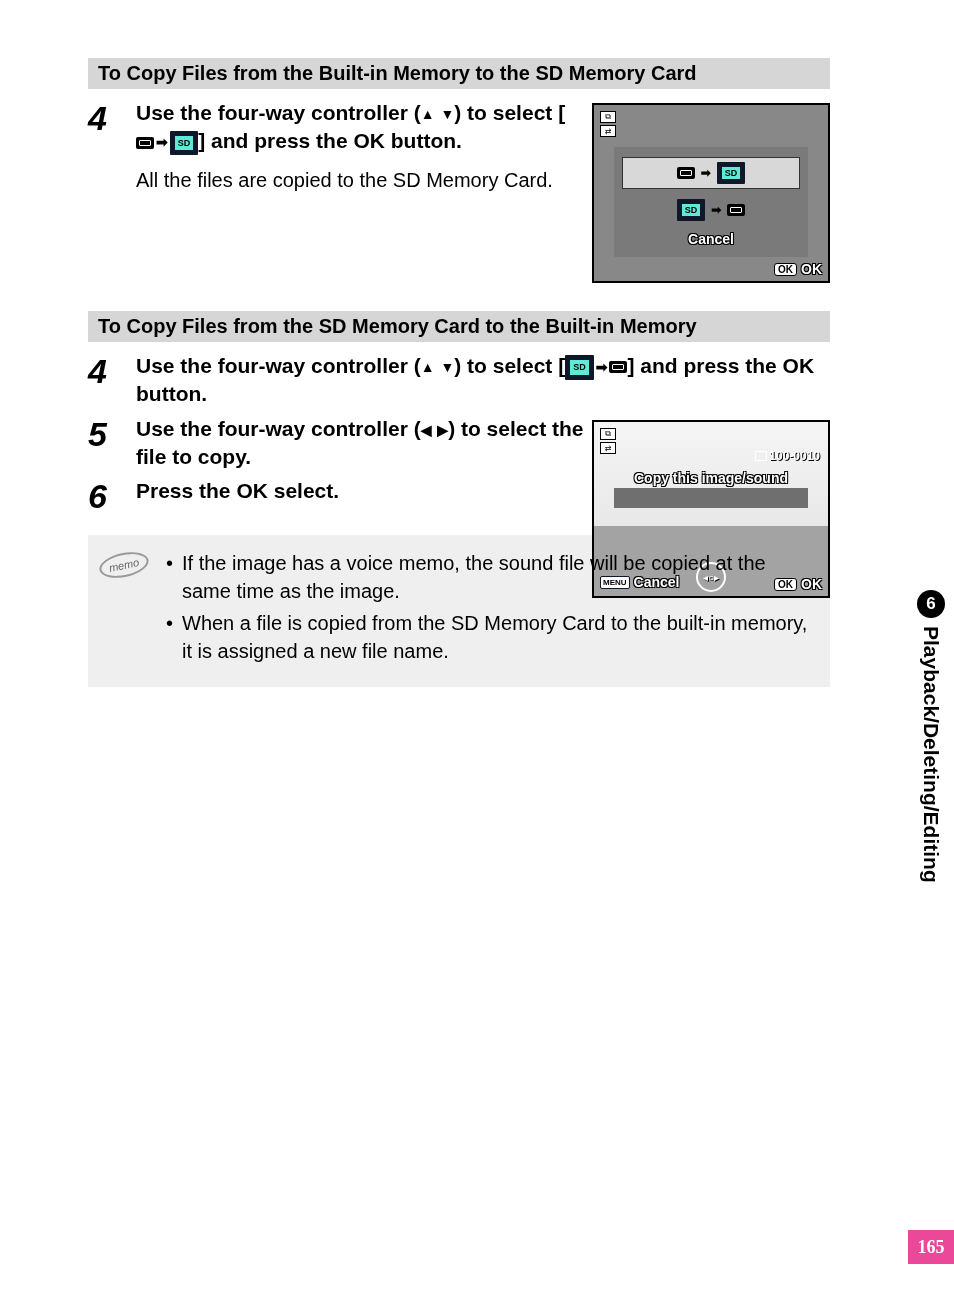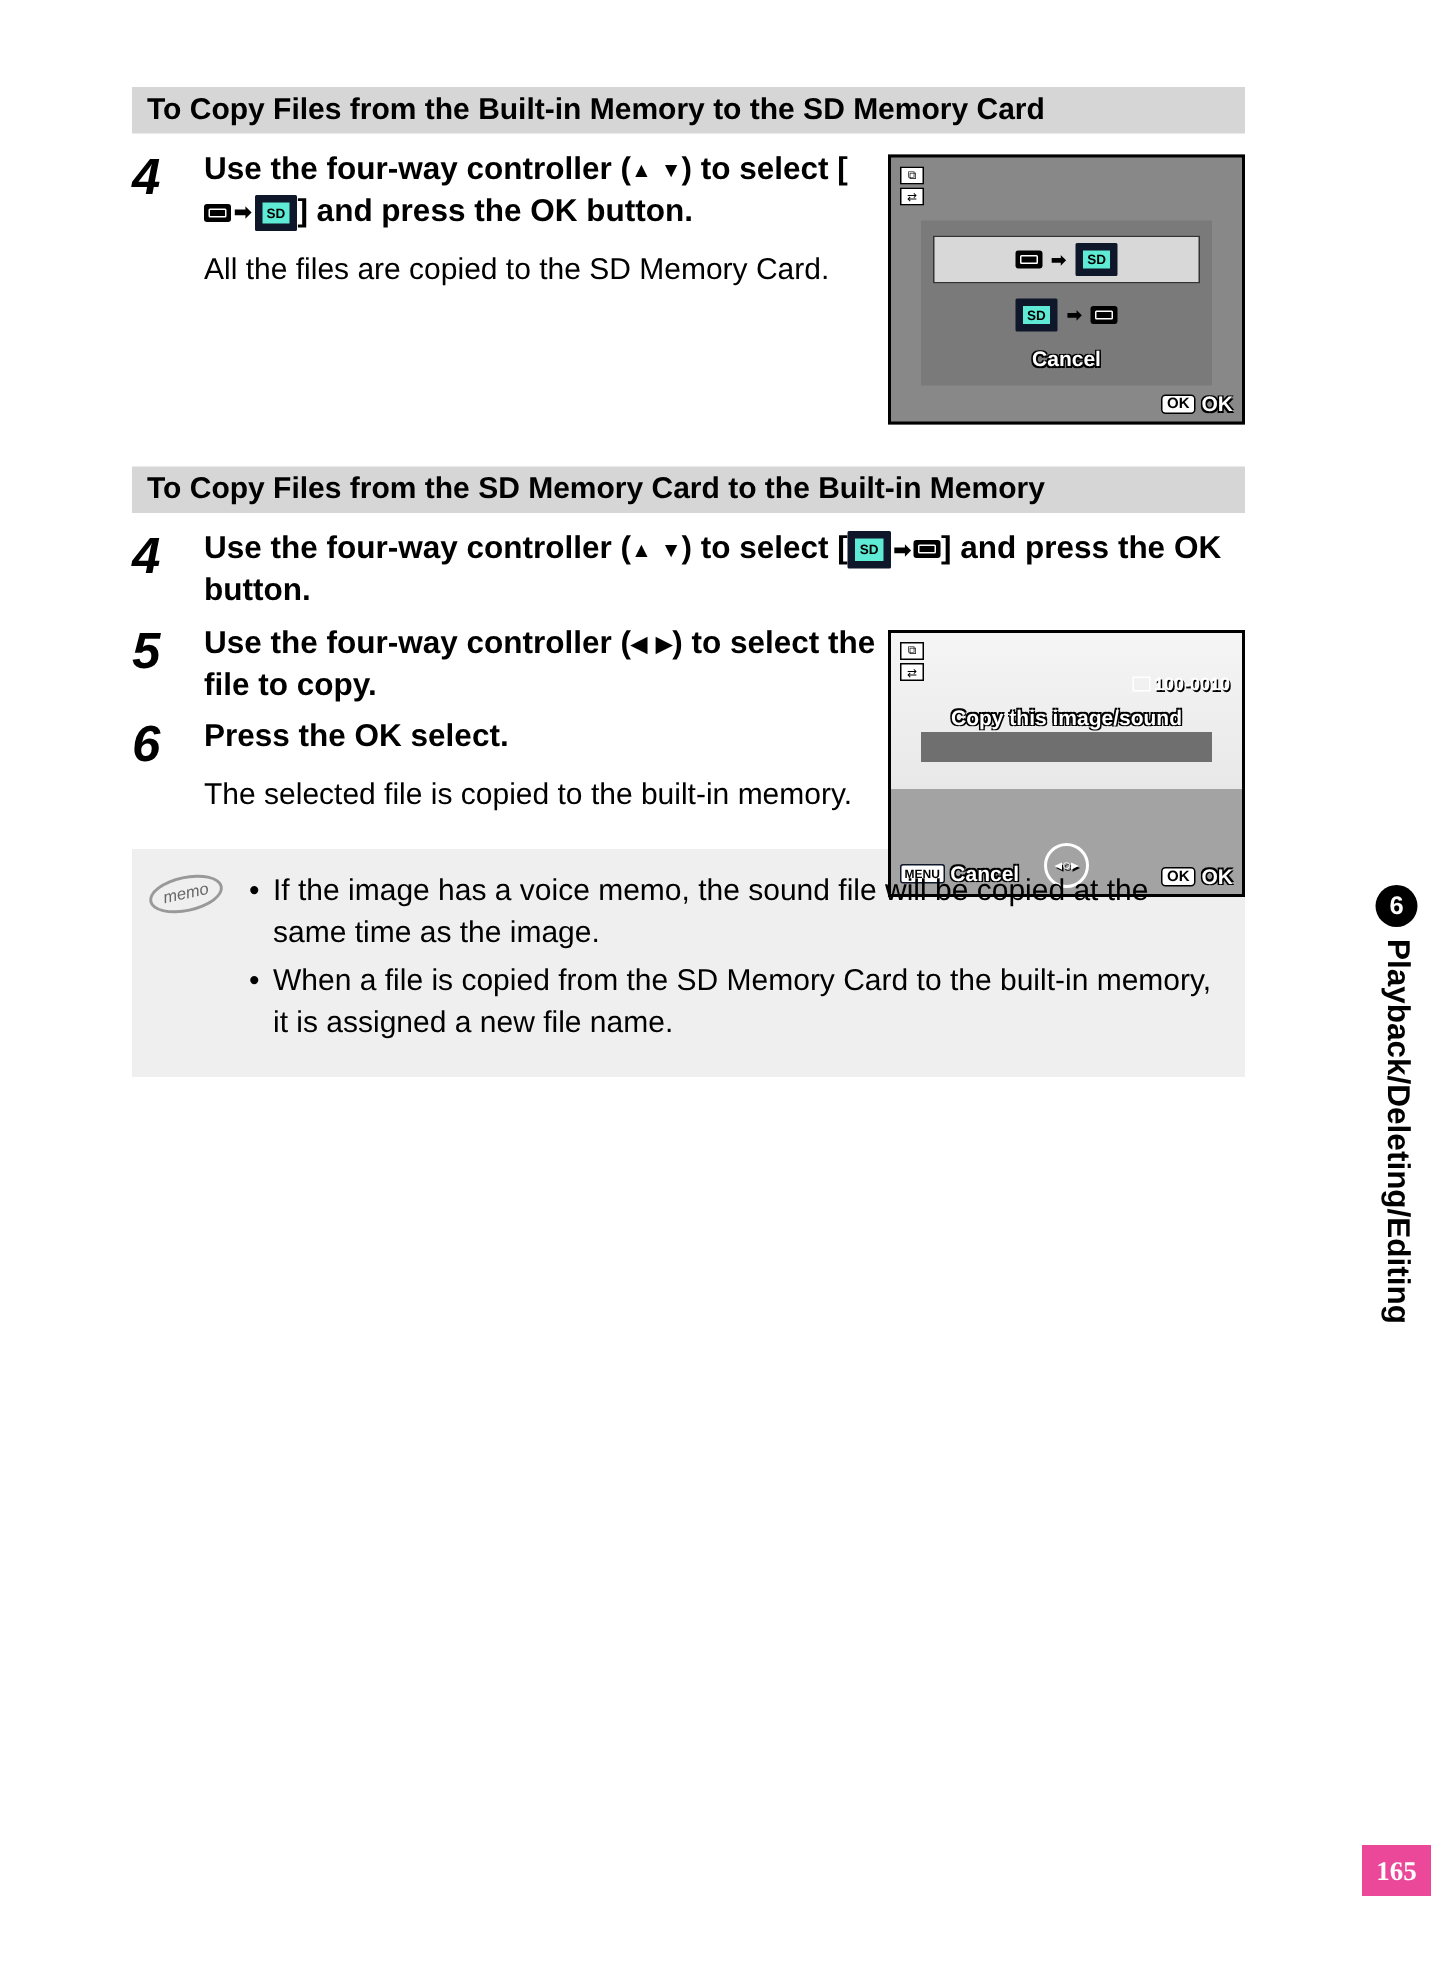--- a/index.html
+++ b/index.html
@@ -127,21 +127,20 @@
           <div class="step-heading">
             <span>Use the four-way controller (</span><span class="tri">◀</span> <span class="tri">▶</span><span>) to select the file to copy.</span>
           </div>
         </div>
       </div>
 
       <div class="step-row" style="margin-top:6px; max-width: 510px;">
         <div class="step-num">6</div>
         <div class="step-body">
           <div class="step-heading">Press the OK select.</div>
-          <div class="step-desc">The selected file is copied to the built-in memory.</div>
         </div>
       </div>
 
       <div class="screen screen2 second-right-screen">
         <div class="sky"></div>
         <div class="building"></div>
         <div class="ground"></div>
         <div class="screen-topleft-icons">
           <div class="mini-icon">⧉</div>
           <div class="mini-icon">⇄</div>

